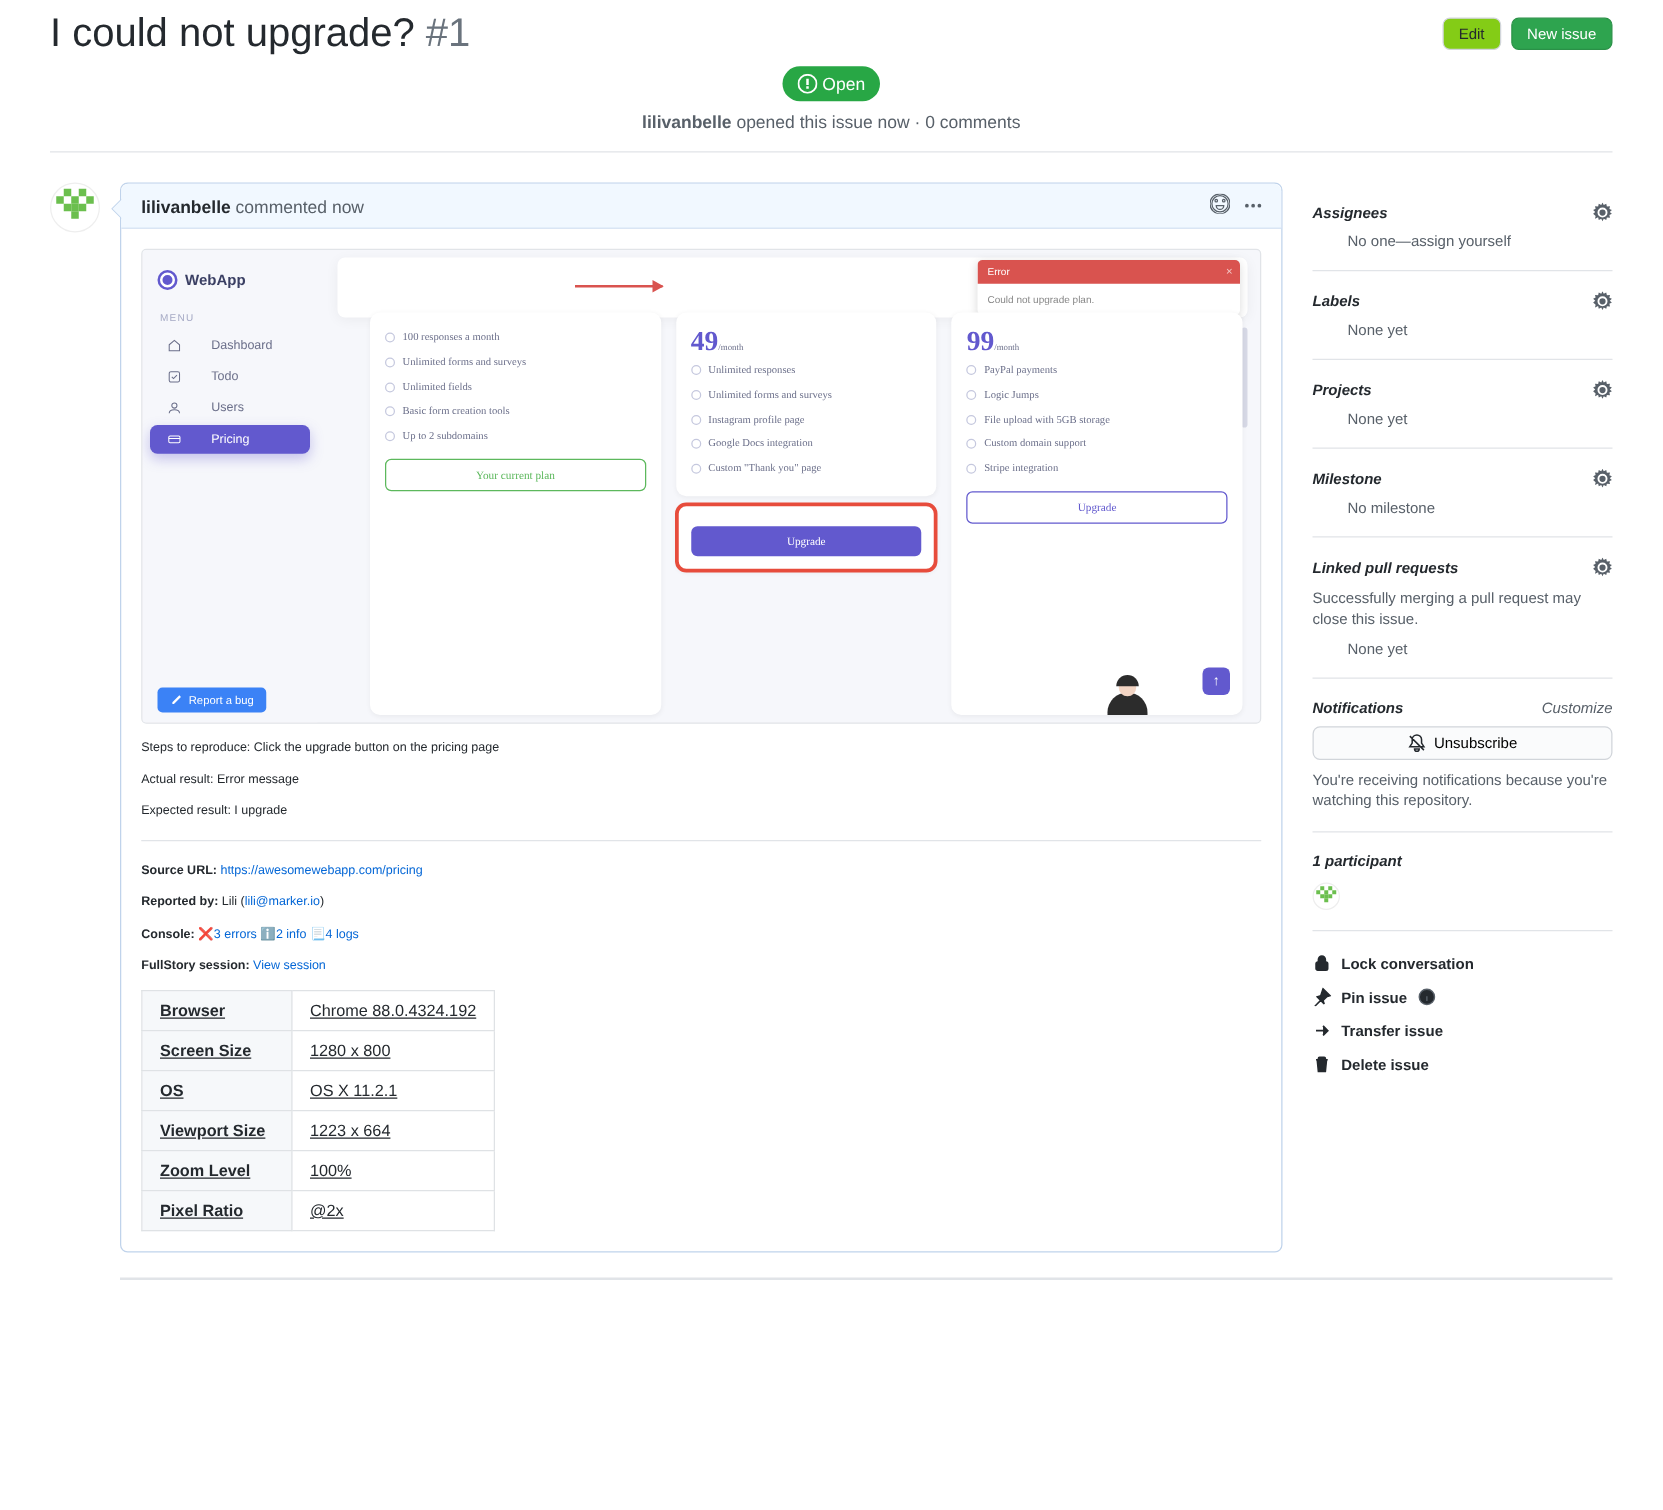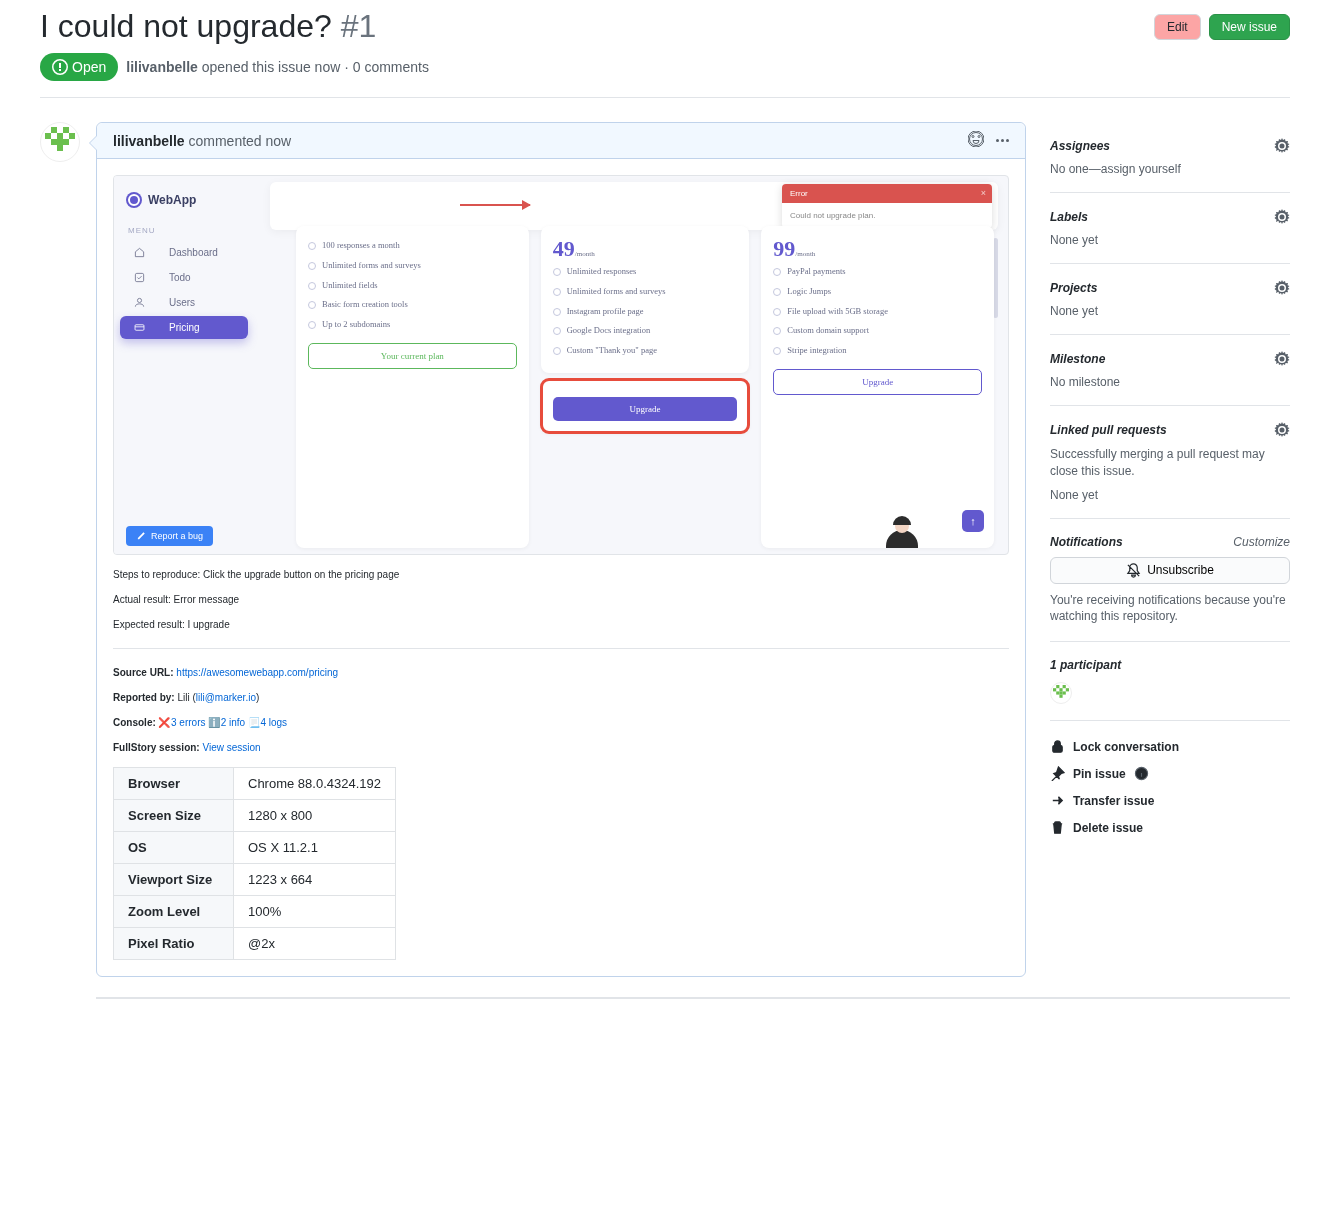--- a/index.html
+++ b/index.html
@@ -10,23 +10,23 @@
     color: #24292e;
     background: #fff;
   }
   .page { width: 1330px; padding: 0 40px; }
   .issue-header { padding-top: 8px; position: relative; }
   .title-row { display: flex; align-items: center; justify-content: space-between; }
   .title { font-size: 32px; font-weight: 400; margin: 0; }
   .title strong { font-weight: 400; color: #24292e; }
   .title .num { color: #6a737d; font-weight: 300; }
   .title-actions { display: flex; gap: 8px; }
-  .btn { display: inline-flex; align-items: center; padding: 5px 12px; font-size: 12px; font-weight: 500; border: 1px solid #d1d5da; border-radius: 6px; background: #fca5a5; color: #24292e; cursor: pointer; }
+  .btn { display: inline-flex; align-items: center; padding: 5px 12px; font-size: 12px; font-weight: 500; border: 1px solid #d1d5da; border-radius: 6px; background: #84cc16; color: #24292e; cursor: pointer; }
   .btn-primary { background: #2ea44f; border-color: #2a9147; color: #fff; }
-  .meta-row { margin-top: 8px; display: flex; align-items: center; gap: 8px; padding-bottom: 16px; border-bottom: 1px solid #e1e4e8; }
+  .meta-row { margin-top: 8px; display: flex; align-items: center; gap: 8px; padding-bottom: 16px; border-bottom: 1px solid #e1e4e8; flex-direction: column; }
   .state-badge { display: inline-flex; align-items: center; gap: 4px; background: #28a745; color: #fff; padding: 6px 12px; border-radius: 18px; font-size: 14px; font-weight: 500; }
   .state-badge svg { width: 16px; height: 16px; fill: #fff; }
   .meta-text { color: #586069; font-size: 14px; }
   .meta-text .author { color: #586069; font-weight: 600; }
   .layout { display: flex; margin-top: 24px; gap: 24px; }
   .main { flex: 1; min-width: 0; display: flex; gap: 16px; }
   .avatar { width: 40px; height: 40px; border-radius: 50%; flex-shrink: 0; background: #fff; position: relative; overflow: hidden; border: 1px solid #eee; }
   .avatar-inner { position: absolute; inset: 4px; }
   .avatar-sm { width: 22px; height: 22px; border-radius: 50%; background: #fff; position: relative; overflow: hidden; border: 1px solid #eee; }
   .identicon { display: grid; grid-template-columns: repeat(5,1fr); grid-template-rows: repeat(5,1fr); width: 100%; height: 100%; }
@@ -72,28 +72,28 @@
   .ss-btn-outline-purple { border: 1px solid #6259ce; color: #6259ce; background: #fff; }
   .ss-report { position: absolute; left: 12px; bottom: 8px; background: #3b82f6; color: #fff; font-size: 9px; padding: 5px 10px; border-radius: 4px; display: flex; align-items: center; gap: 5px; }
   .ss-fab { position: absolute; right: 14px; bottom: 16px; width: 22px; height: 22px; border-radius: 5px; background: #6259ce; color: #fff; display: flex; align-items: center; justify-content: center; font-size: 11px; }
   .ss-avatar-bottom { position: absolute; right: 80px; bottom: 0; width: 32px; height: 18px; border-radius: 16px 16px 0 0; background: #2c2c2c; }
   .ss-avatar-bottom::before { content:""; position:absolute; left: 9px; top: -11px; width: 14px; height: 14px; border-radius: 50%; background: #f3d5c4; }
   .ss-avatar-bottom::after { content:""; position:absolute; left: 7px; top: -14px; width: 18px; height: 9px; border-radius: 9px 9px 0 0; background: #2c2c2c; }
   .ss-scrollbar { position: absolute; right: 0; top: 56px; width: 5px; height: 80px; border-radius: 3px; background: #d7d9e6; }
   .body-text p { margin: 14px 0; font-size: 10px; }
   .body-text hr { border: none; border-top: 1px solid #e1e4e8; margin: 18px 0; }
   .body-text a { color: #0366d6; text-decoration: none; }
-  .info-table { border-collapse: collapse; margin-top: 0; }
+  .info-table { border-collapse: collapse; margin-top: 0; text-decoration: underline; }
   .info-table td, .info-table th { border: 1px solid #dfe2e5; padding: 8px 14px; font-size: 13px; text-align: left; }
   .info-table th { background: #f6f8fa; font-weight: 600; width: 120px; }
   .sidebar { width: 240px; flex-shrink: 0; font-size: 12px; color: #586069; }
   .side-section { border-bottom: 1px solid #e1e4e8; padding: 16px 0; }
   .side-head { display: flex; justify-content: space-between; align-items: center; font-weight: 600; color: #24292e; margin-bottom: 8px; font-style: italic; }
   .side-head svg { width: 16px; height: 16px; fill: #586069; }
-  .side-link { color: #586069; }
+  .side-link { color: #586069; margin-left: 28px; }
   .side-link a { color: #586069; text-decoration: none; }
   .notif-btn { display: flex; align-items: center; justify-content: center; gap: 6px; width: 100%; padding: 5px 0; border: 1px solid #d1d5da; border-radius: 6px; background: #fafbfc; font-size: 12px; font-weight: 500; cursor: pointer; margin-top: 4px; }
   .notif-btn svg { width: 15px; height: 15px; fill: #24292e; }
   .side-note { font-size: 12px; color: #586069; margin-top: 8px; line-height: 1.4; }
   .side-action { display: flex; align-items: center; gap: 8px; padding: 6px 0; font-size: 12px; font-weight: 600; color: #24292e; cursor: pointer; }
   .side-action svg { width: 15px; height: 15px; fill: #24292e; }
   .customize { font-size: 12px; color: #586069; font-weight: 400; }
   .timeline-divider { margin-left: 56px; border-top: 2px solid #e1e4e8; margin-top: 20px; }
 </style>
 </head>

